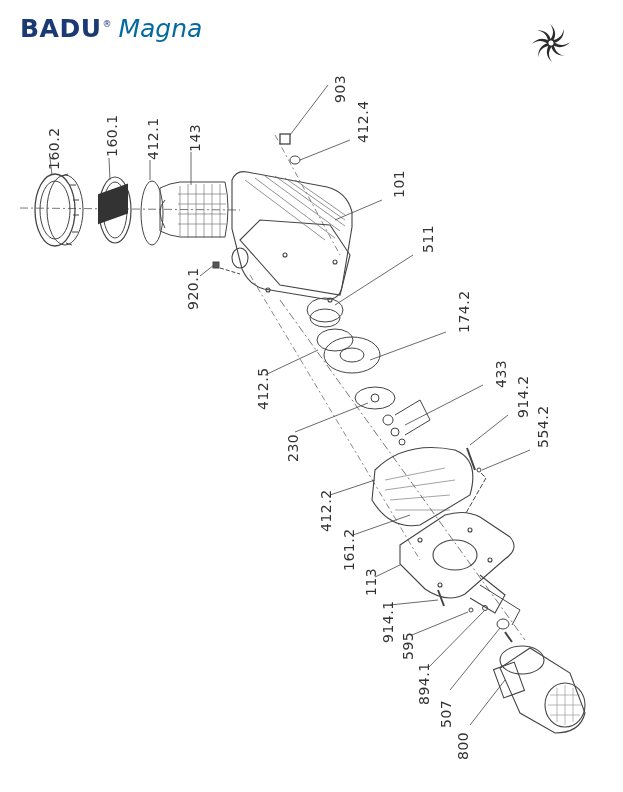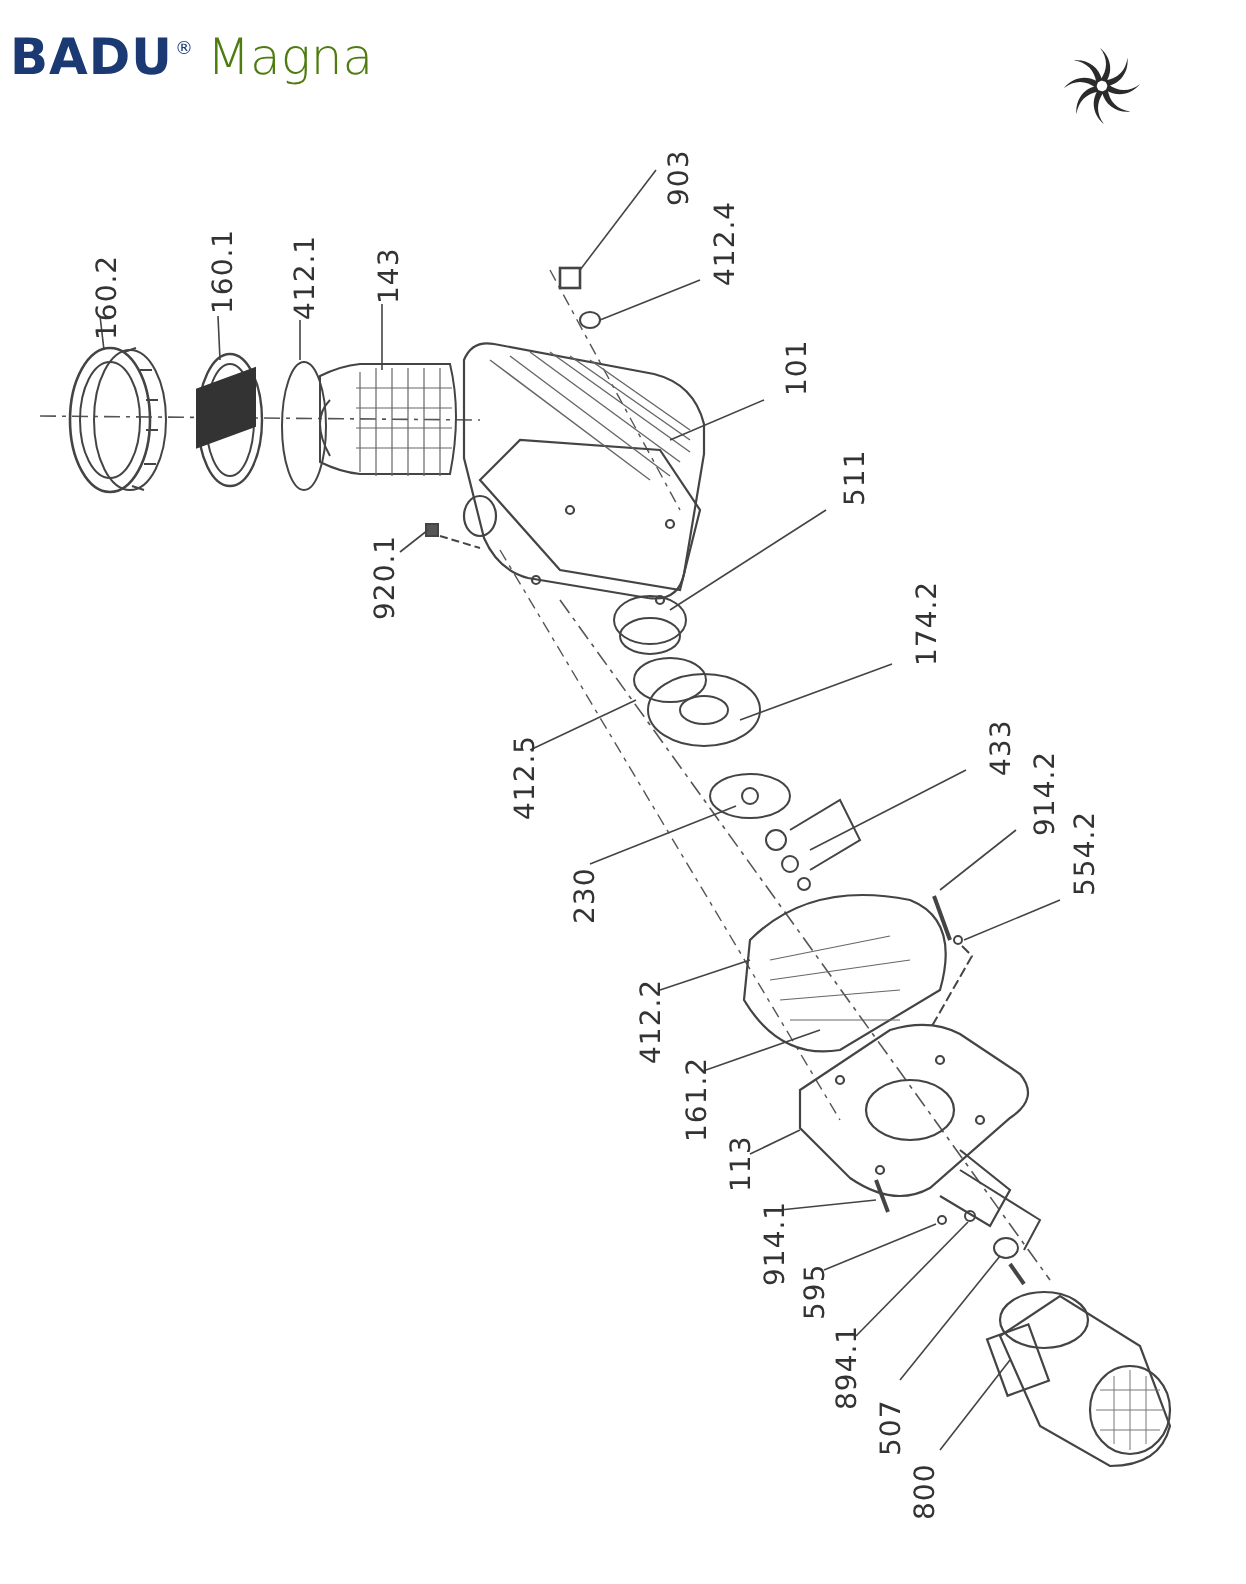--- a/index.html
+++ b/index.html
@@ -1,20 +1,20 @@
 <!DOCTYPE html>
 <html><head>
 <meta charset="utf-8">
 <style>
   html, body { margin:0; padding:0; background:#ffffff; }
   body { width:623px; height:792px; position:relative; overflow:hidden; font-family:"DejaVu Sans", sans-serif; }
-  .header { position:absolute; left:5px; top:14px; height:34px; display:flex; align-items:baseline; }
+  .header { position:absolute; left:20px; top:14px; height:34px; display:flex; align-items:baseline; }
   .brand { font-family:"DejaVu Sans", sans-serif; font-weight:bold; font-size:25px; color:#1b3a73; letter-spacing:0.5px; }
   .reg { font-size:9px; color:#1b3a73; vertical-align:top; position:relative; top:-10px; margin-left:1px; }
-  .product { font-family:"DejaVu Sans", sans-serif; font-weight:200; font-size:25px; color:#4d7c0f; margin-left:7px; }
+  .product { font-family:"DejaVu Sans", sans-serif; font-weight:200; font-size:25px; color:#0369a1; margin-left:7px;font-style:italic; }
   .logo { position:absolute; left:530px; top:22px; width:42px; height:42px; }
   .diagram { position:absolute; left:0; top:0; width:623px; height:792px; }
   .lbl { position:absolute; font-family:"DejaVu Sans", sans-serif; font-size:14px; color:#333; transform-origin:left top; transform:rotate(-90deg); white-space:nowrap; letter-spacing:0.5px; }
 </style>
 </head>
 <body>
 
 <div class="header">
   <span class="brand">BADU</span>
   <span class="reg">®</span>

